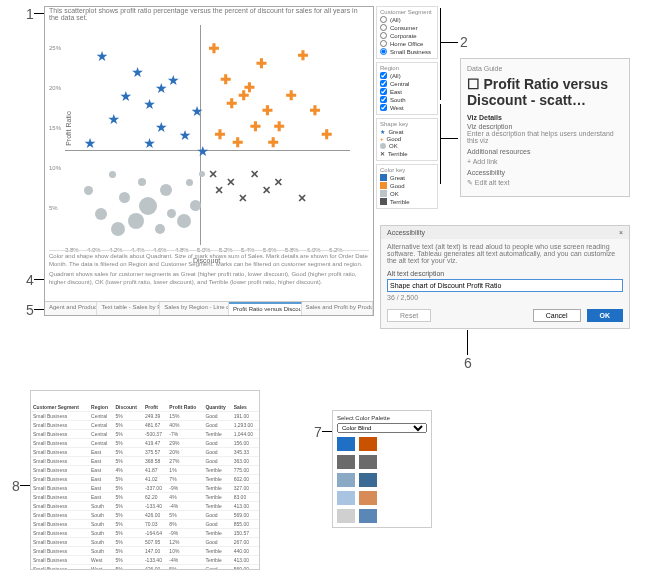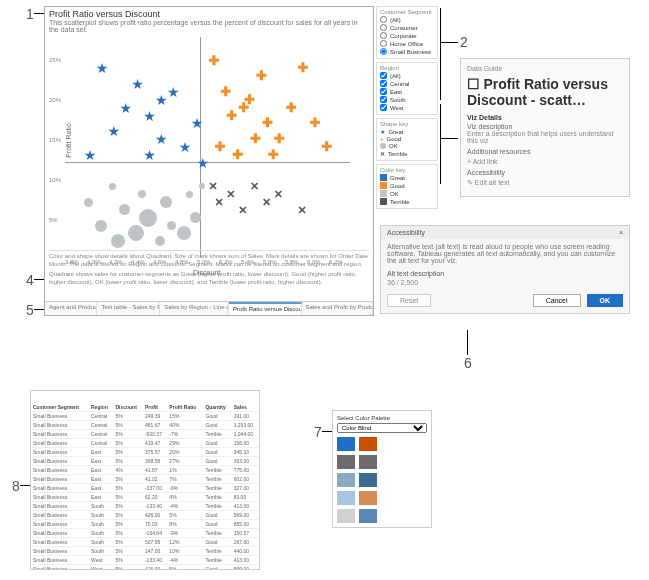--- a/index.html
+++ b/index.html
@@ -70,21 +70,20 @@
 <div class="callout-num" style="left:26px;top:302px">5</div>
 <div class="callout-line" style="left:34px;top:309px;width:10px"></div>
 <div class="callout-num" style="left:464px;top:355px">6</div>
 <div class="callout-line" style="left:467px;top:330px;width:0;border-left:1px solid #000;height:25px;border-top:none"></div>
 <div class="callout-num" style="left:314px;top:424px">7</div>
 <div class="callout-line" style="left:322px;top:431px;width:10px"></div>
 <div class="callout-num" style="left:12px;top:478px">8</div>
 <div class="callout-line" style="left:20px;top:485px;width:10px"></div>
 
 <div class="outer">
-  <div class="title">Profit Ratio versus Discount</div>
   <div class="subtitle">This scatterplot shows profit ratio percentage versus the percent of discount for sales for all years in the data set.</div>
   <div class="chartwrap">
     <div class="axis-x"></div>
     <div class="axis-y"></div>
     <div class="ylabel">Profit Ratio</div>
     <div class="xlabel">Discount</div>
     <div id="yticks">
         <div class="tick-y" style="top: 20px;">25%</div>
         <div class="tick-y" style="top: 60px;">20%</div>
         <div class="tick-y" style="top: 100px;">15%</div>
@@ -273,20 +272,21 @@
   <div class="dg-link"><span>✎</span> <span>Edit alt text</span></div>
 </div>
 
 <div class="acc">
   <div class="acc-h">
     <span>Accessibility</span>
     <span>×</span>
   </div>
   <div style="color:#777;margin-bottom:6px">Alternative text (alt text) is read aloud to people who use screen reading software. Tableau generates alt text automatically, and you can customize the alt text for your viz.</div>
   <div style="color:#555">Alt text description</div>
+  <input type="text" value="Shape chart of Discount Profit Ratio" style="">
   <div style="color:#888;margin-top:2px">36 / 2,500</div>
   <div class="acc-btns">
     <button class="btn ghost" style="margin-right:auto">Reset</button>
     <button class="btn">Cancel</button>
     <button class="btn primary">OK</button>
   </div>
 </div>
 
 <div class="palette">
   <div>Select Color Palette</div>

